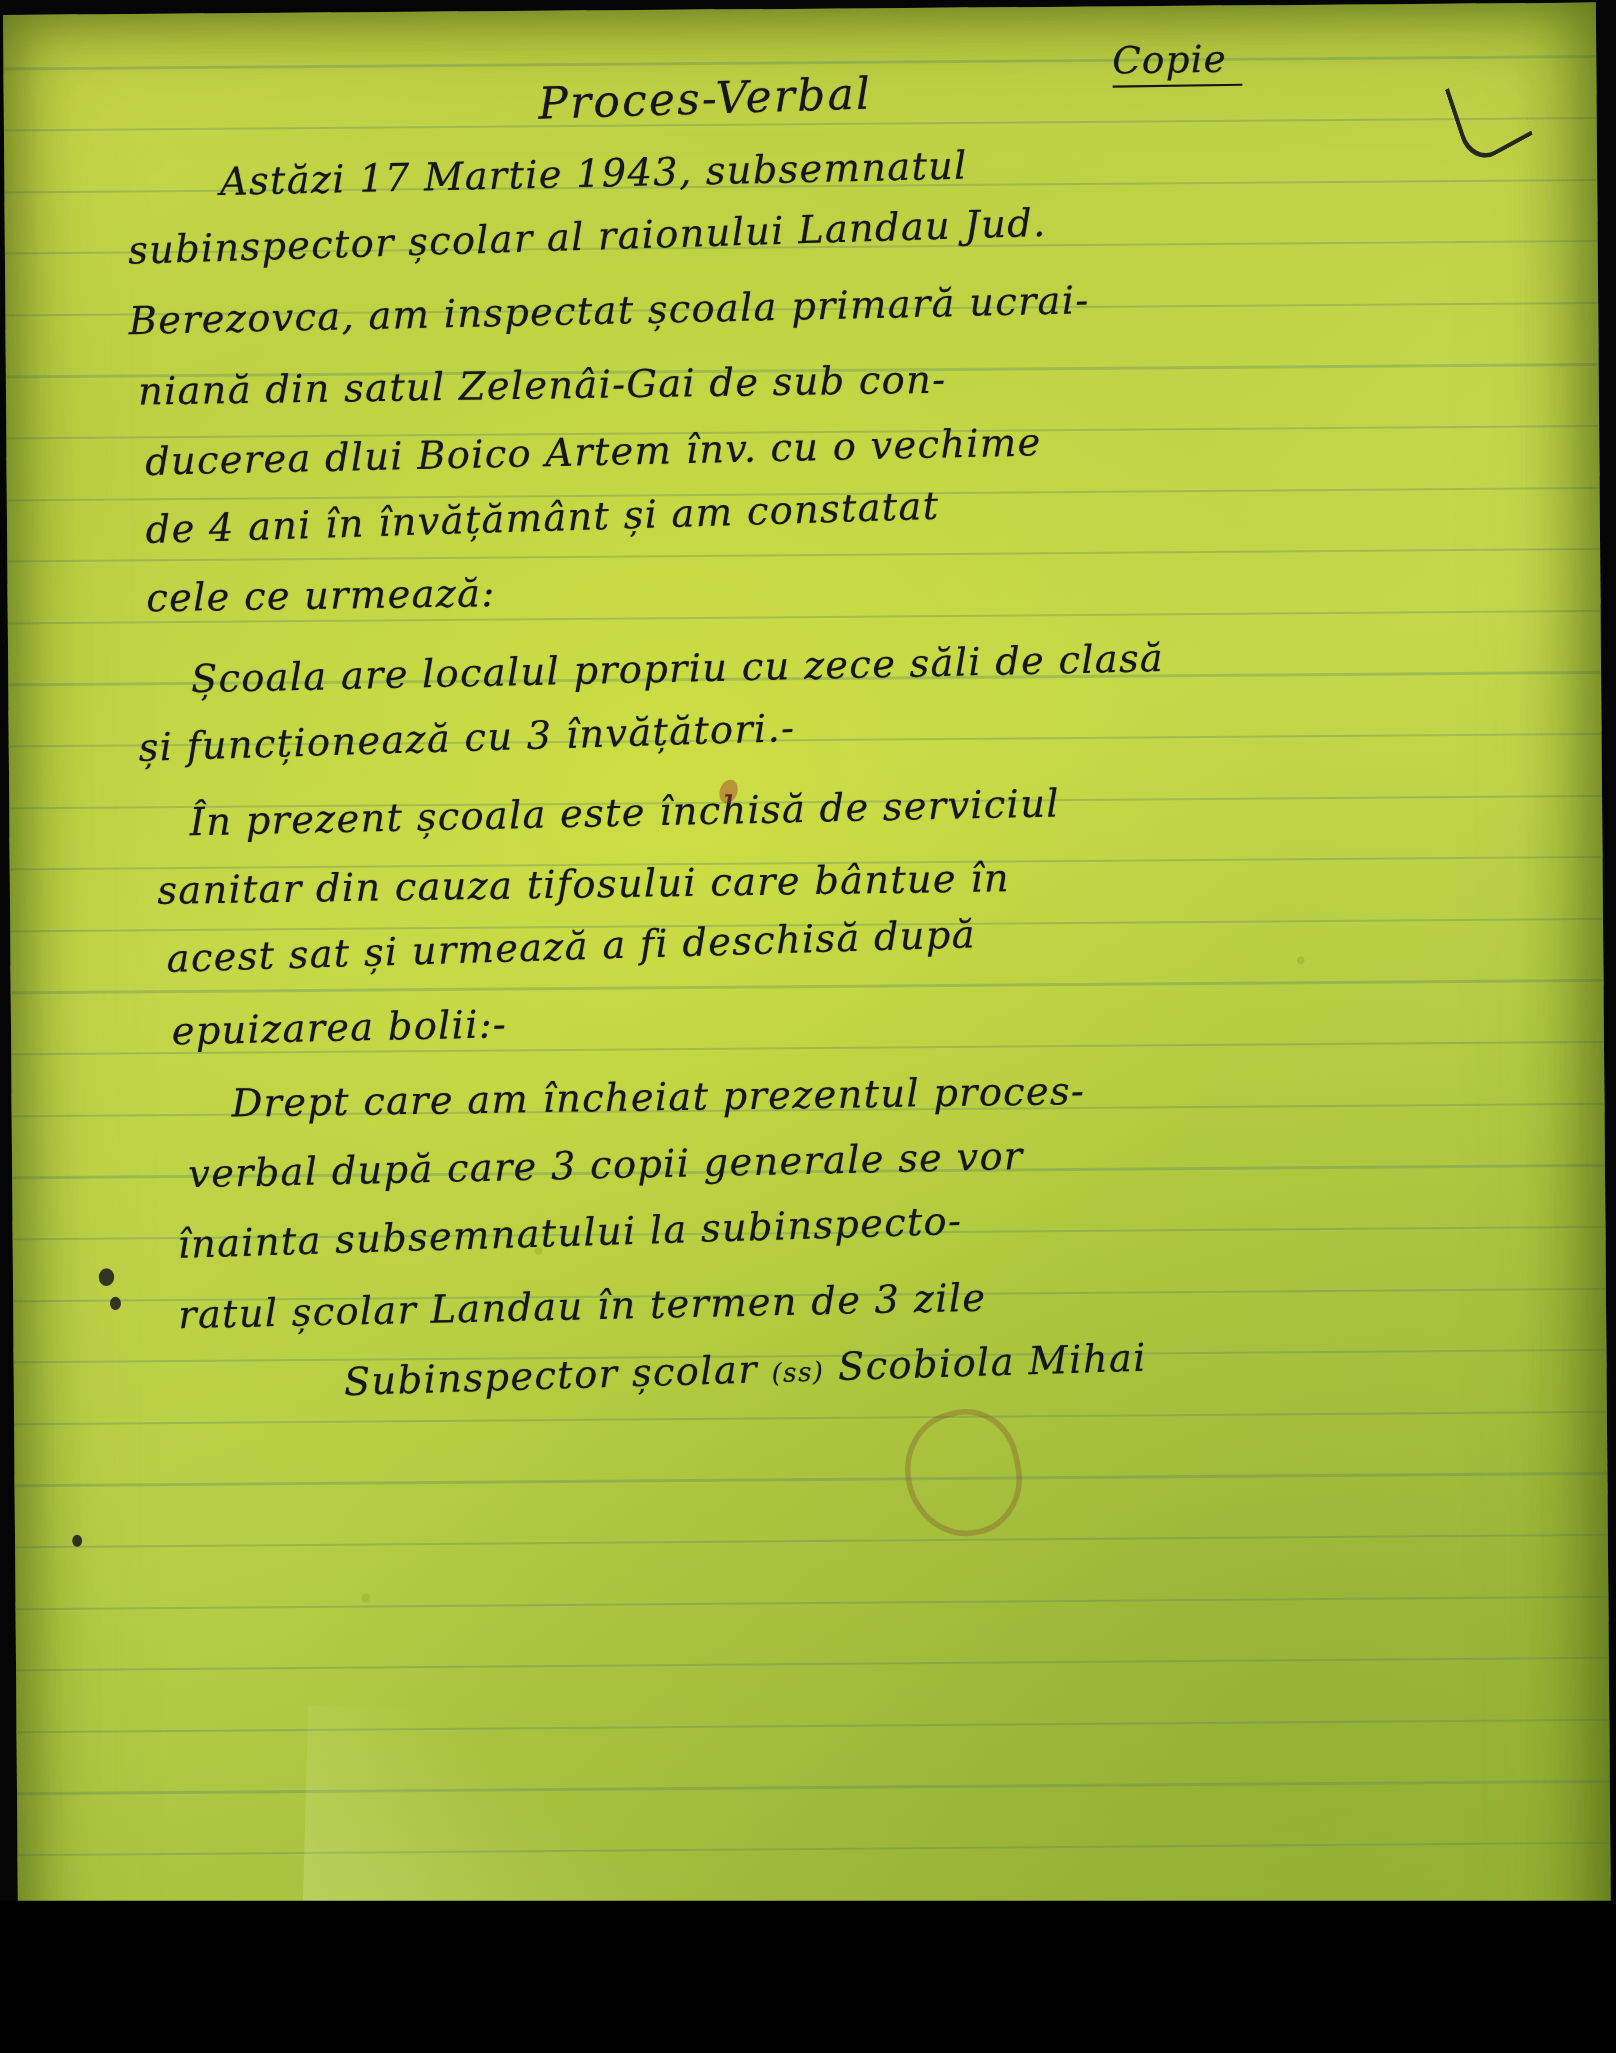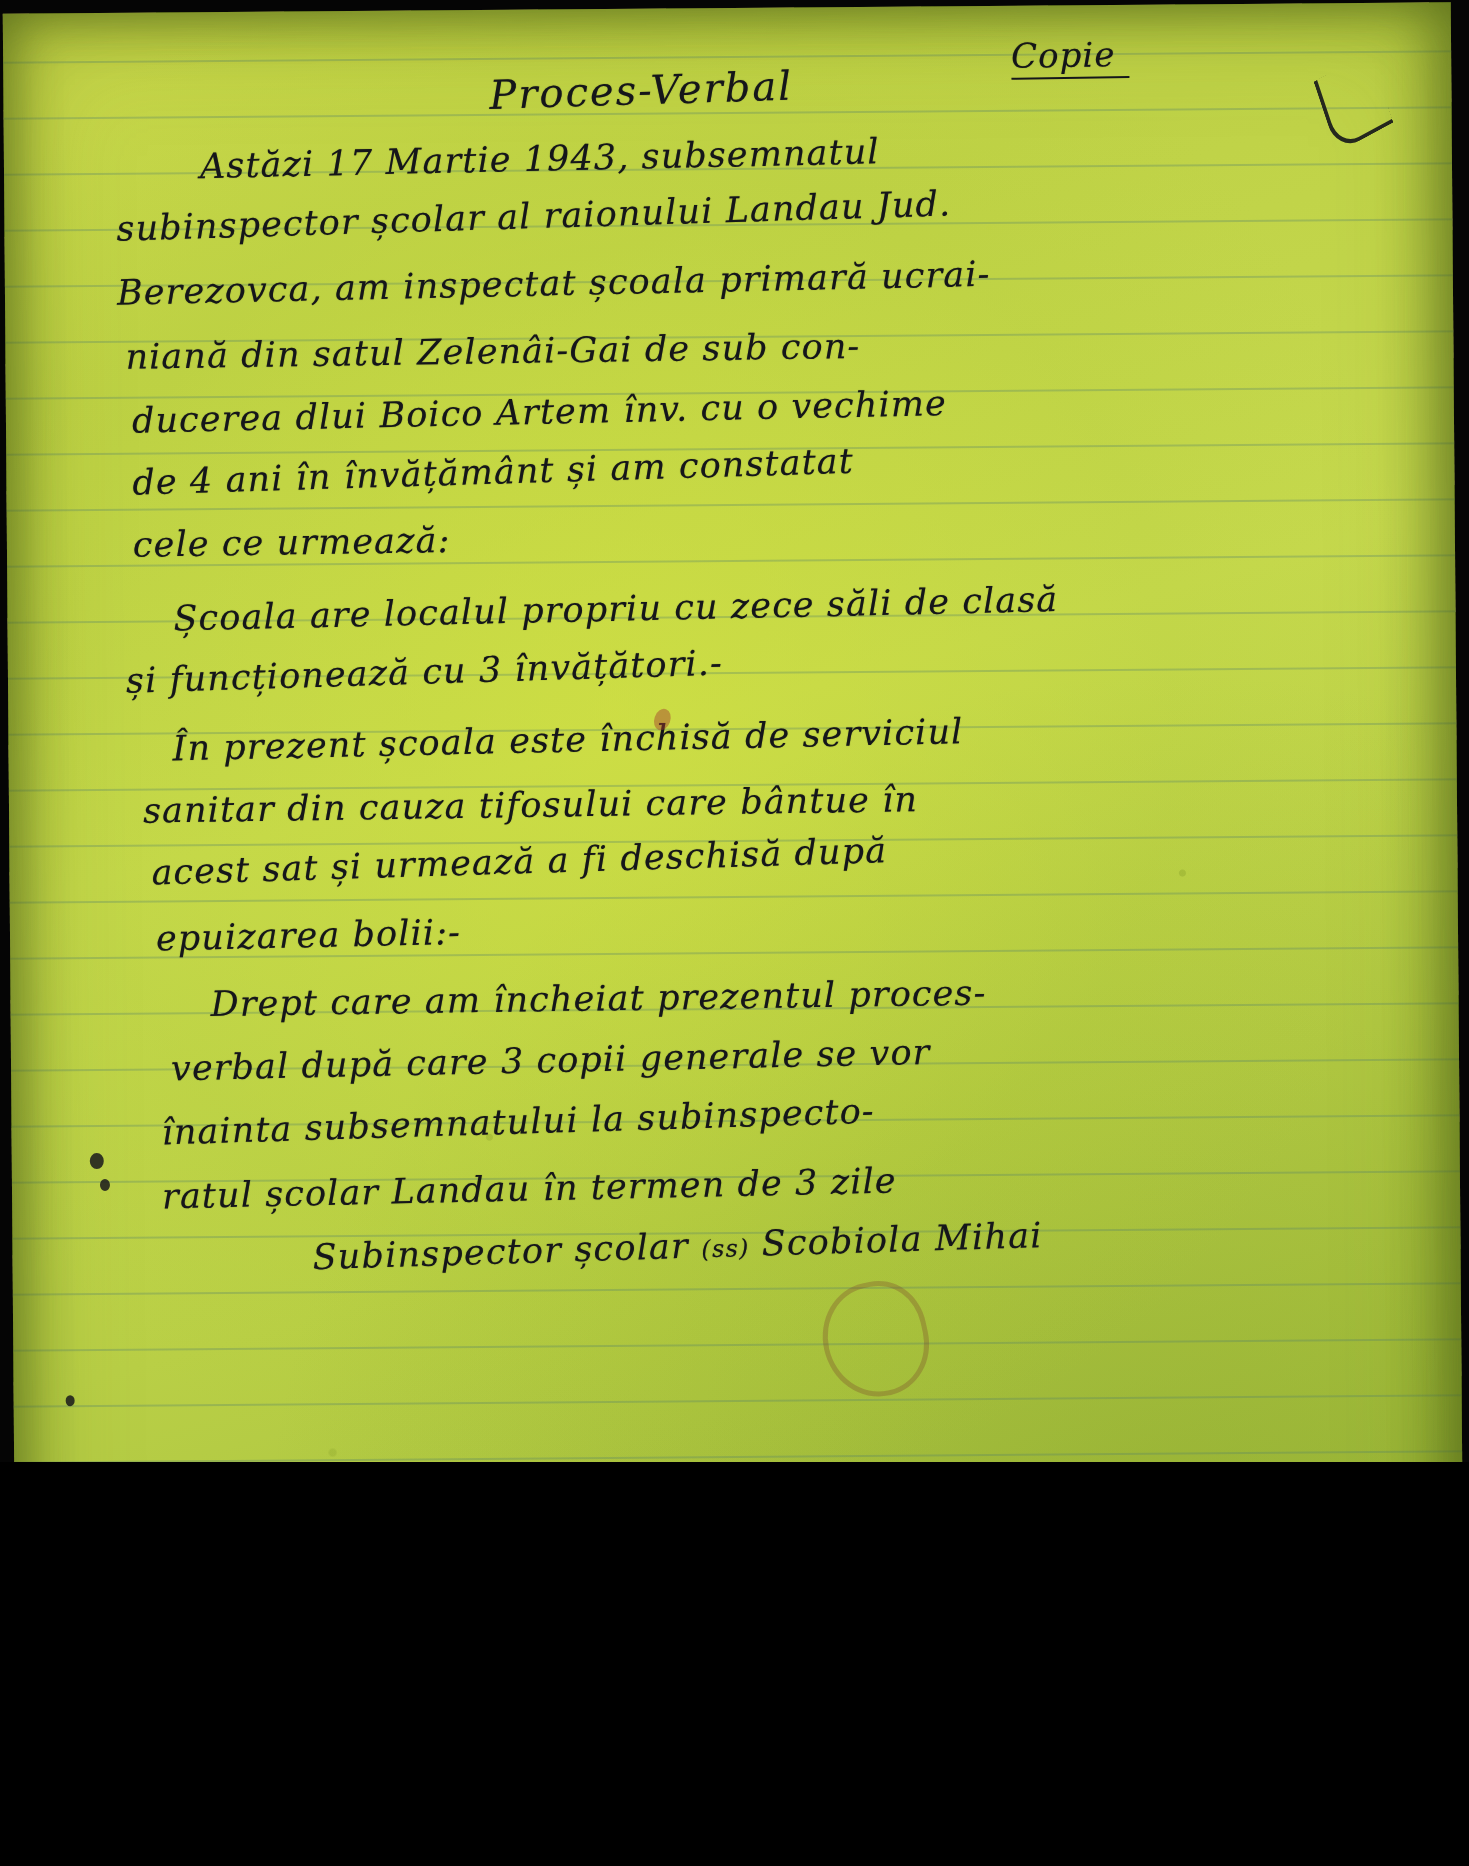--- a/index.html
+++ b/index.html
@@ -10,21 +10,21 @@
   body {
     width: 1469px;
     height: 1866px;
     overflow: hidden;
     font-family: "Liberation Serif", serif;
   }
 
   #scan {
     position: relative;
     width: 1469px;
-    height: 1462px;
+    height: 1728px;
     background: #050505;
     overflow: hidden;
   }
 
   
   #paper {
     position: absolute;
     left: 10px;
     top: 8px;
     width: 1448px;

